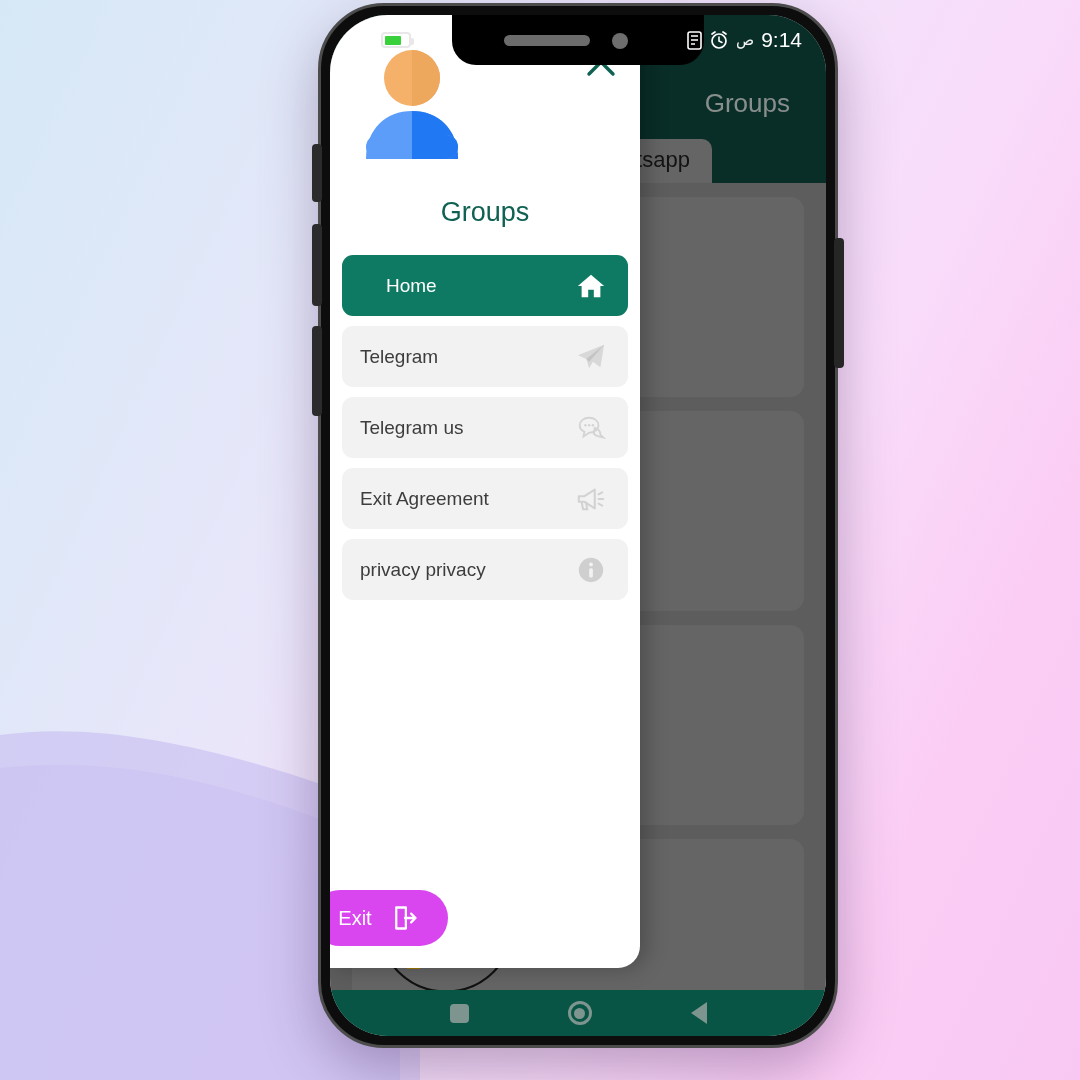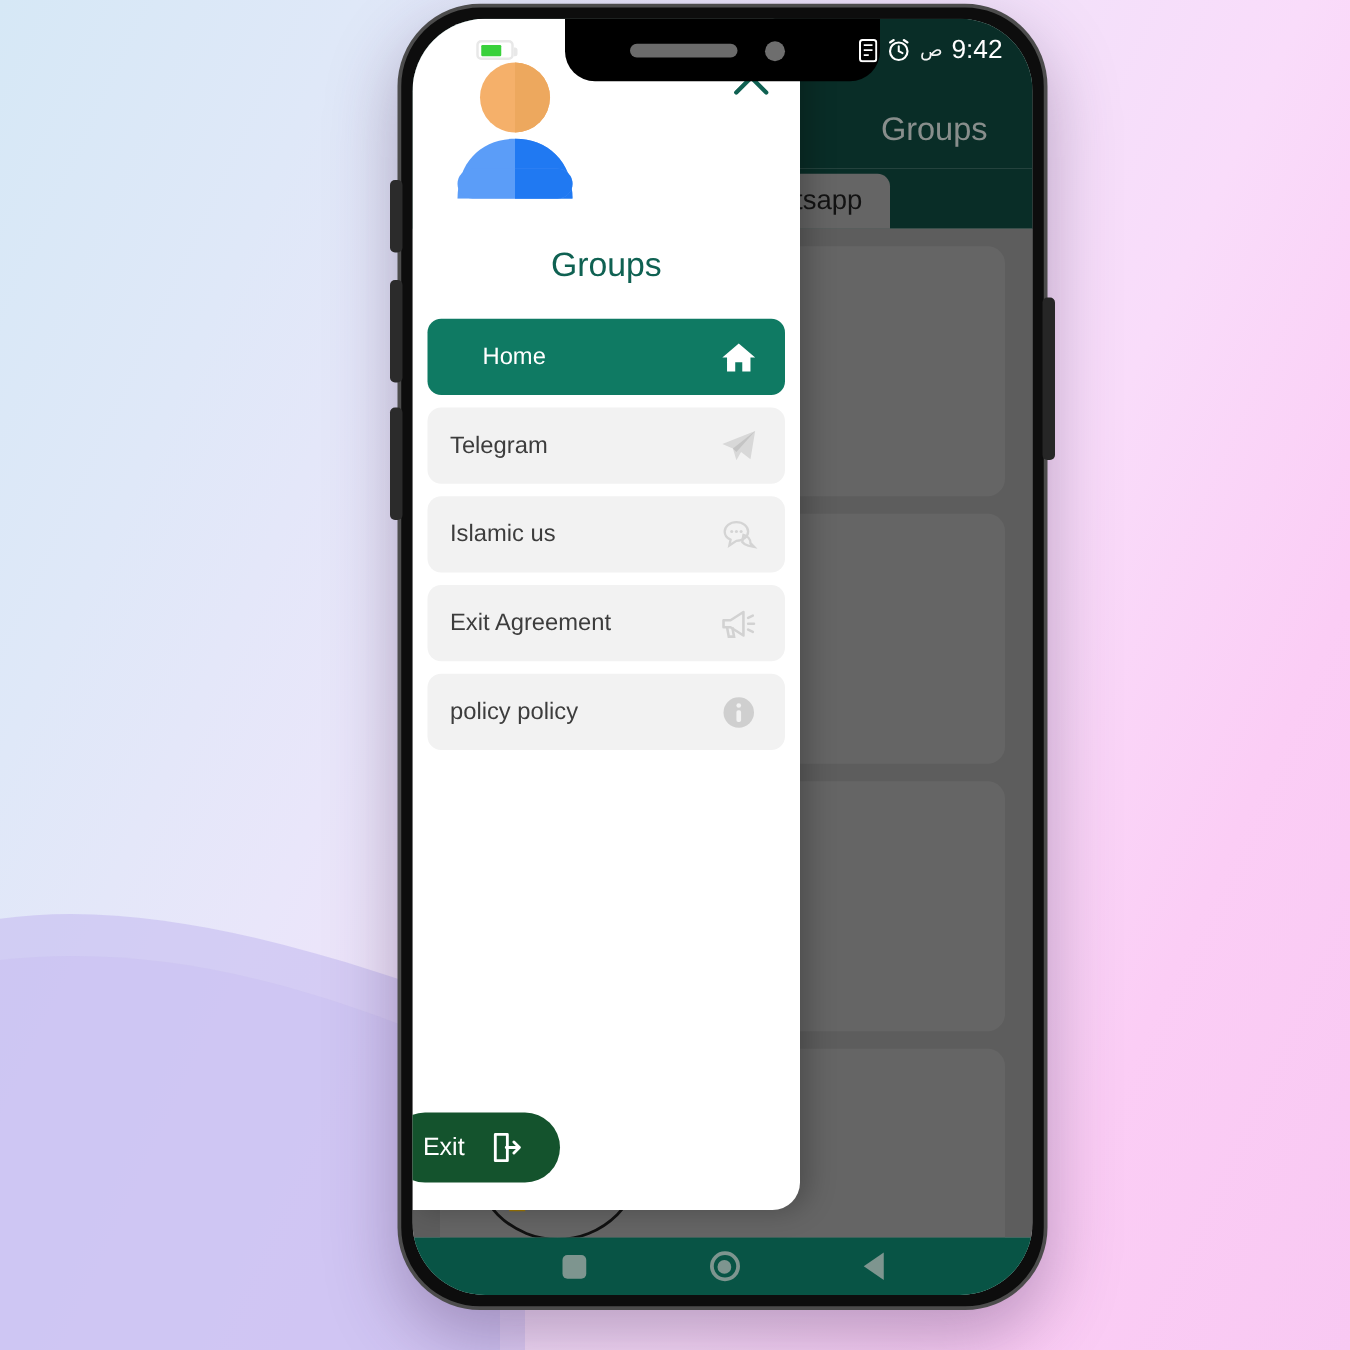--- a/index.html
+++ b/index.html
@@ -140,21 +140,21 @@
     display:flex; align-items:center; justify-content:space-between;
     padding:0 20px 0 18px; margin-bottom:10px;
     color:#3d3d3d; font-size:19px;
   }
   .menu-item.active { background:#0f7a63; color:#fff;padding-left:44px; }
   .menu-icon { width:34px; height:34px; display:flex; align-items:center; justify-content:center; }
 
   .exit-wrap { margin-top:auto; padding:0 0 22px 0; }
   .exit-btn {
     margin-left:-18px; width:136px; height:56px;
-    background:#14532d; border-radius:28px;
+    background:#d946ef; border-radius:28px;
     display:flex; align-items:center; justify-content:center; gap:16px;
     color:#fff; font-size:20px;
   }
 </style>
 </head>
 <body>
 
 <svg class="bg-wave" viewBox="0 0 1080 1080" preserveAspectRatio="none">
   <path d="M0,735 C120,718 260,760 400,812 L400,1080 L0,1080 Z" fill="#c6bdf0" opacity=".62"></path>
   <path d="M0,768 C150,752 280,800 420,860 L420,1080 L0,1080 Z" fill="#c9c0f2" opacity=".5"></path>
@@ -295,21 +295,21 @@
           <span>Telegram</span>
           <span class="menu-icon">
             <svg viewBox="0 0 32 32" width="30" height="30">
               <path d="M30 3 L2 14 L11 18 L14 28 L18 21 L26 27 Z" fill="#d8d8d8"></path>
               <path d="M11 18 L30 3 L14 21 Z" fill="#c4c4c4"></path>
             </svg>
           </span>
         </div>
 
         <div class="menu-item">
-          <span>Islamic us</span>
+          <span>Telegram us</span>
           <span class="menu-icon">
             <svg viewBox="0 0 32 32" width="30" height="30">
               <path d="M4 13 A10 8 0 1 1 14 21 L8 25 L9 20 A10 8 0 0 1 4 13 Z" fill="none" stroke="#d4d4d4" stroke-width="2"></path>
               <circle cx="10" cy="13" r="1.3" fill="#d4d4d4"></circle>
                 <circle cx="14" cy="13" r="1.3" fill="#d4d4d4"></circle>
                 <circle cx="18" cy="13" r="1.3" fill="#d4d4d4"></circle>
               <path d="M20 16 A8 7 0 0 1 26 23 L29 26 L24 25 A8 7 0 0 1 19 22 Z" fill="none" stroke="#d4d4d4" stroke-width="2"></path>
             </svg>
           </span>
         </div>
@@ -320,21 +320,21 @@
           <span class="menu-icon">
             <svg viewBox="0 0 32 32" width="30" height="30">
               <path d="M3 13 L3 19 L9 19 L20 26 L20 6 L9 13 Z" fill="none" stroke="#d2d2d2" stroke-width="2.2" stroke-linejoin="round"></path>
               <path d="M6 19 L7.5 27 L12 27 L10.5 19" fill="none" stroke="#d2d2d2" stroke-width="2.2"></path>
               <path d="M24 11 L28 9 M24 16 L29 16 M24 21 L28 23" stroke="#d2d2d2" stroke-width="2.2" stroke-linecap="round"></path>
             </svg>
           </span>
         </div>
 
         <div class="menu-item">
-          <span>policy policy</span>
+          <span>privacy privacy</span>
           <span class="menu-icon">
             <svg viewBox="0 0 32 32" width="30" height="30">
               <circle cx="16" cy="16" r="13" fill="#cfcfcf"></circle>
               <circle cx="16" cy="10" r="2" fill="#f2f2f2"></circle>
               <rect x="14" y="14" width="4" height="10" rx="1.6" fill="#f2f2f2"></rect>
             </svg>
           </span>
         </div>
       </div>
 
@@ -372,18 +372,18 @@
         <svg width="15" height="19" viewBox="0 0 15 19">
           <rect x="1" y="1" width="13" height="17" rx="2" fill="none" stroke="#fff" stroke-width="1.6"></rect>
           <path d="M4 5 H11 M4 9 H11 M4 13 H8" stroke="#fff" stroke-width="1.4"></path>
         </svg>
         <svg width="20" height="20" viewBox="0 0 20 20">
           <circle cx="10" cy="11" r="7" fill="none" stroke="#fff" stroke-width="1.7"></circle>
           <path d="M10 7 L10 11 L13 12.5" fill="none" stroke="#fff" stroke-width="1.6" stroke-linecap="round"></path>
           <path d="M3 4 L6 2 M17 4 L14 2" stroke="#fff" stroke-width="1.7" stroke-linecap="round"></path>
         </svg>
         <span class="ampm">ص</span>
-        <span class="time-txt">9:42</span>
+        <span class="time-txt">9:14</span>
       </div>
     </div>
 
   </div>
 </div>
 
 </body></html>

